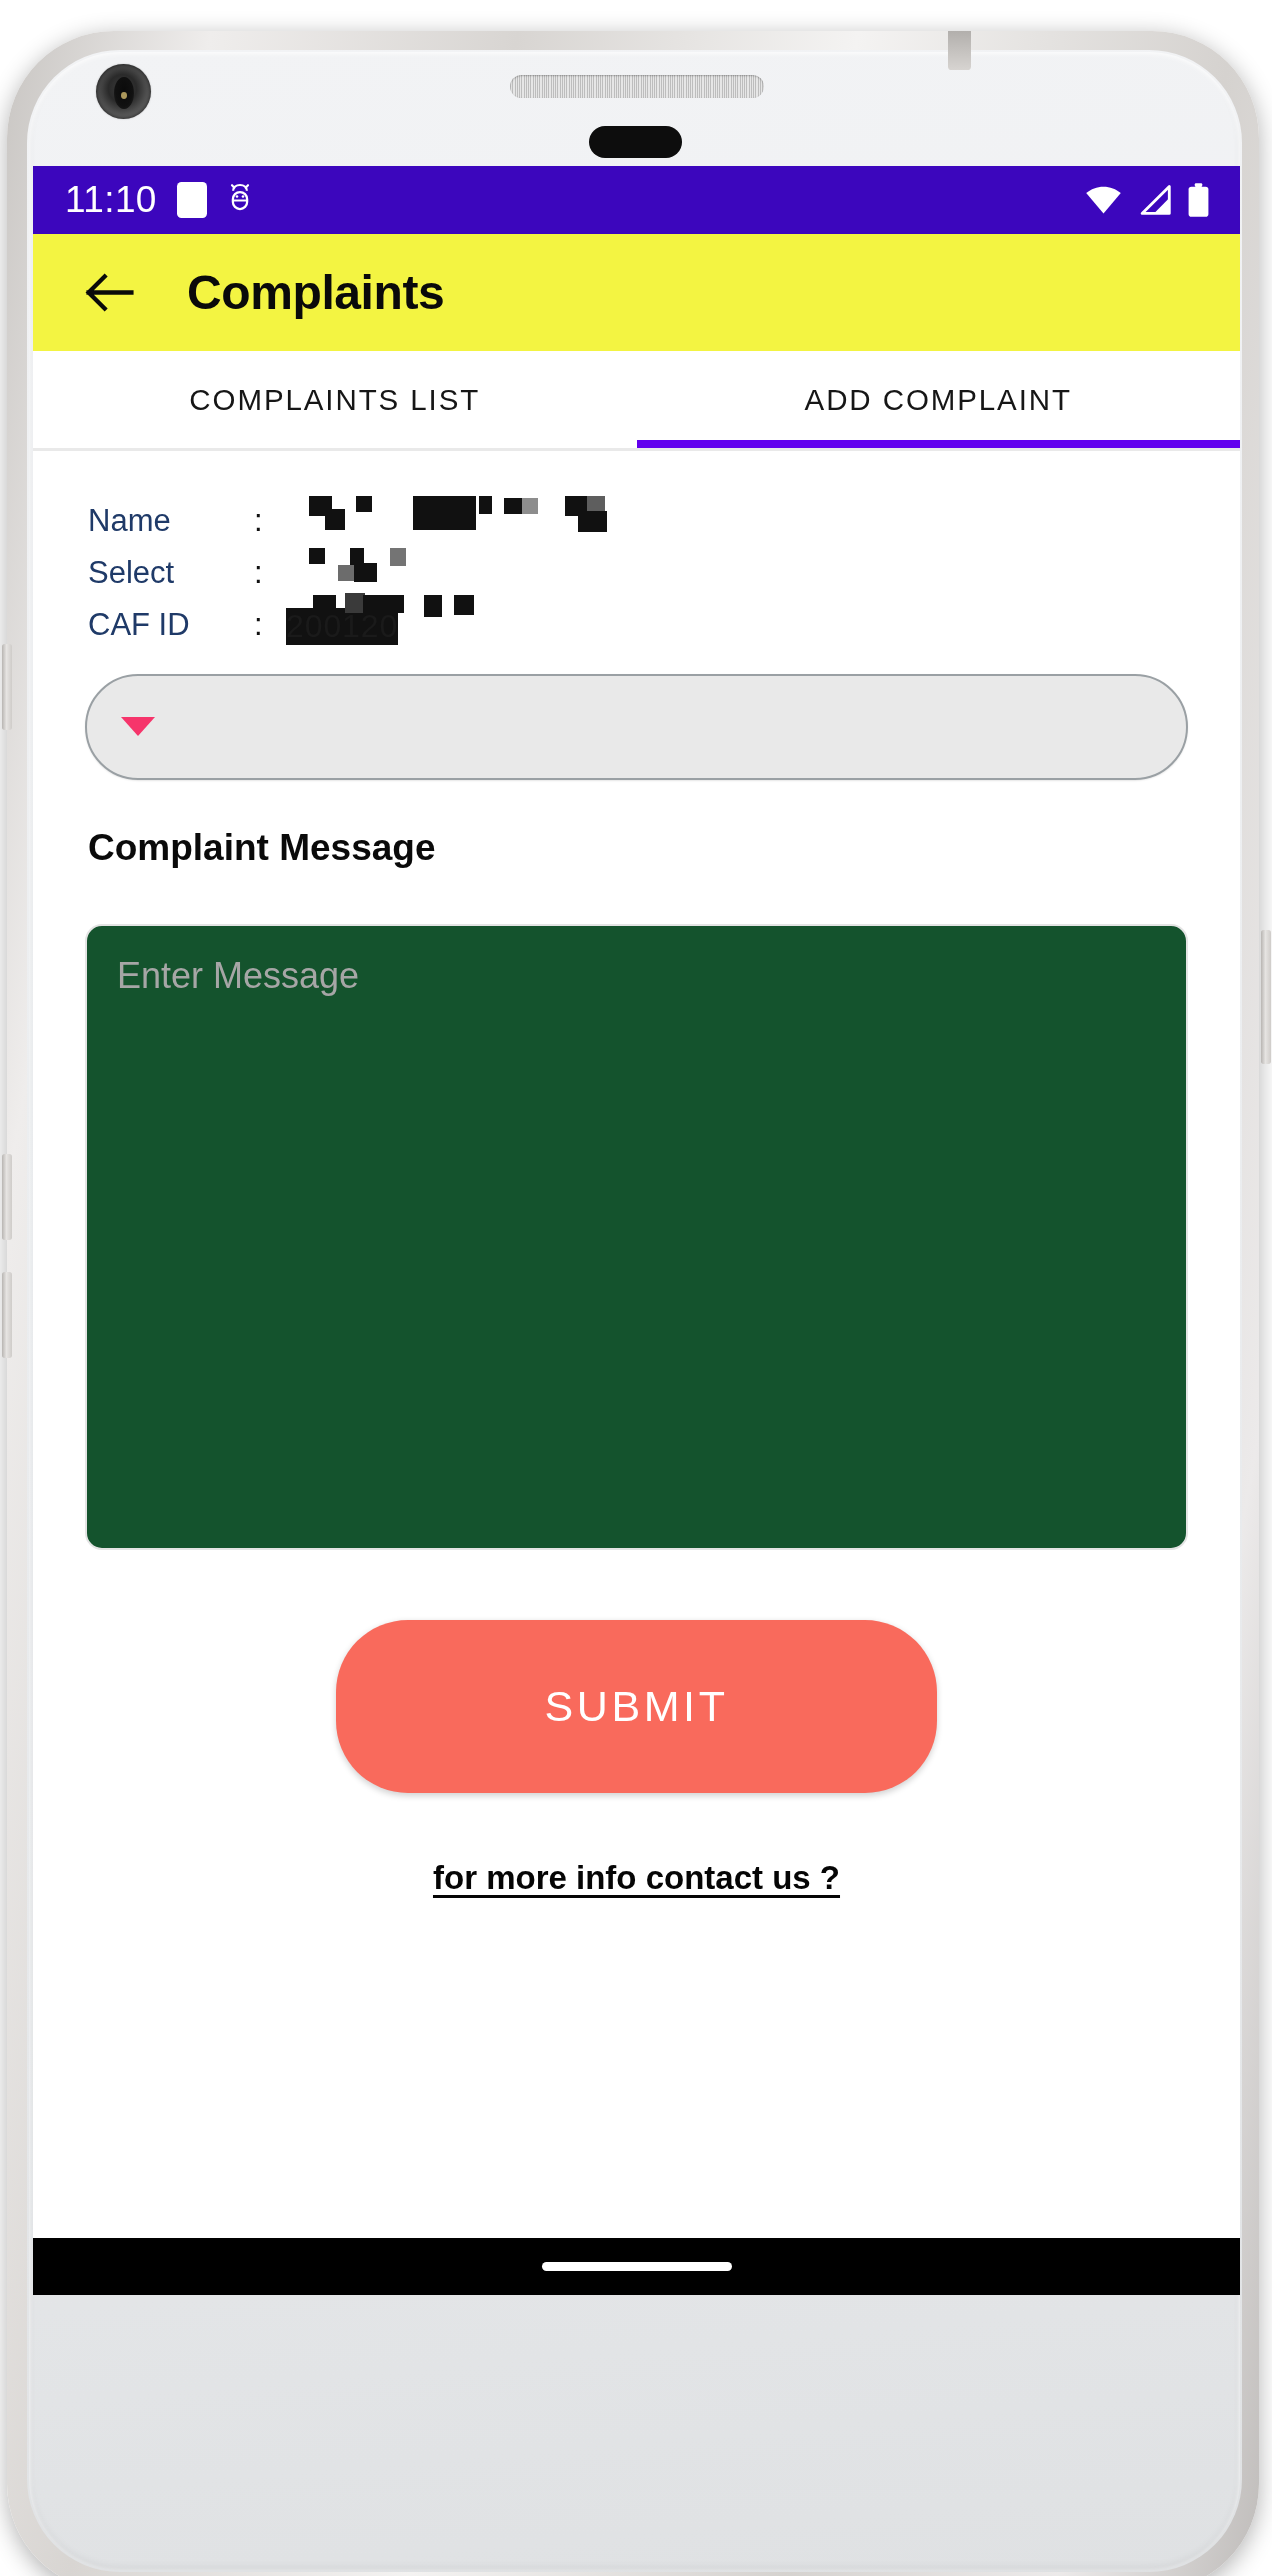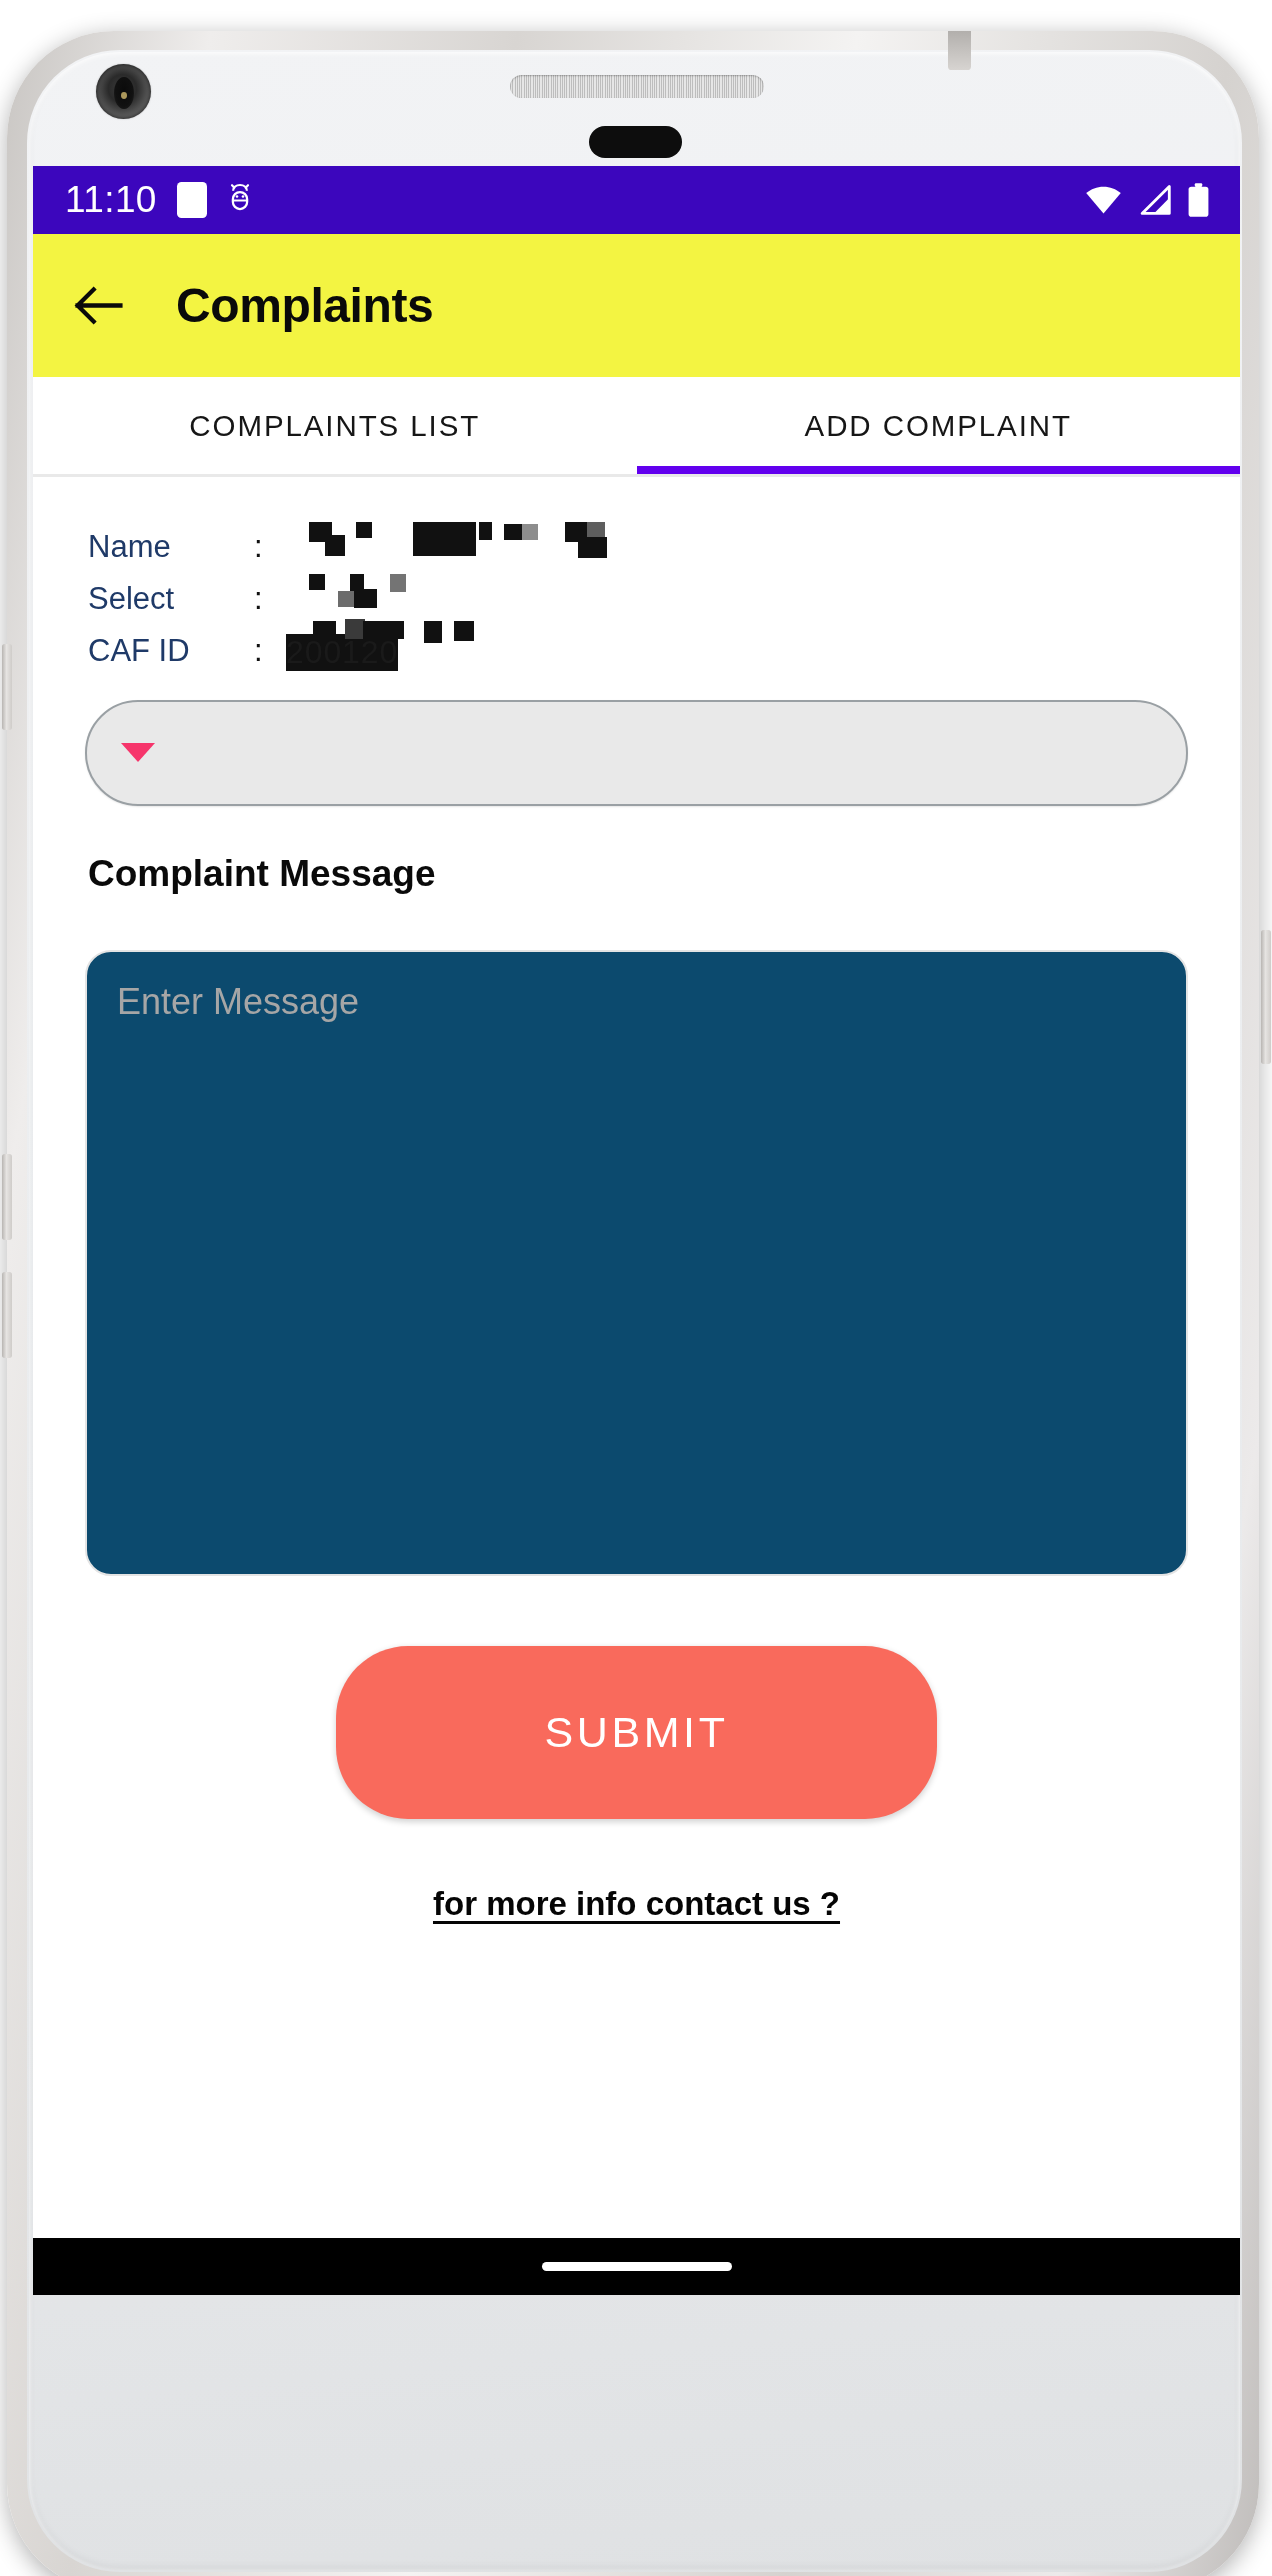--- a/index.html
+++ b/index.html
@@ -155,25 +155,25 @@
   }
   .status-spacer { flex: 1; }
   .status-right-icons {
     display: flex;
     align-items: center;
     gap: 15px;
   }
 
   
   .app-bar {
-    height: 143px;
+    height: 117px;
     background: #f3f442;
     display: flex;
     align-items: center;
-    padding-left: 41px;
+    padding-left: 52px;
     box-sizing: border-box;
   }
   .back-arrow {
     width: 50px;
     height: 50px;
     display: flex;
     align-items: center;
     justify-content: center;
     cursor: pointer;
   }
@@ -288,22 +288,22 @@
     margin: 47px 0 0 55px;
     font-size: 37px;
     font-weight: 700;
     color: #0a0a0a;
   }
 
   .message-box {
     margin: 55px 52px 0 52px;
     height: 626px;
     border: 2.7px solid #e4e4e4;
-    border-radius: 26px;
-    background: #0c4a6e;
+    border-radius: 17px;
+    background: #14532d;
     box-sizing: border-box;
     padding: 29px 30px;
     cursor: text;
   }
   .message-placeholder {
     font-size: 36px;
     color: #a6a6a6;
   }
 
   .submit-wrap {

